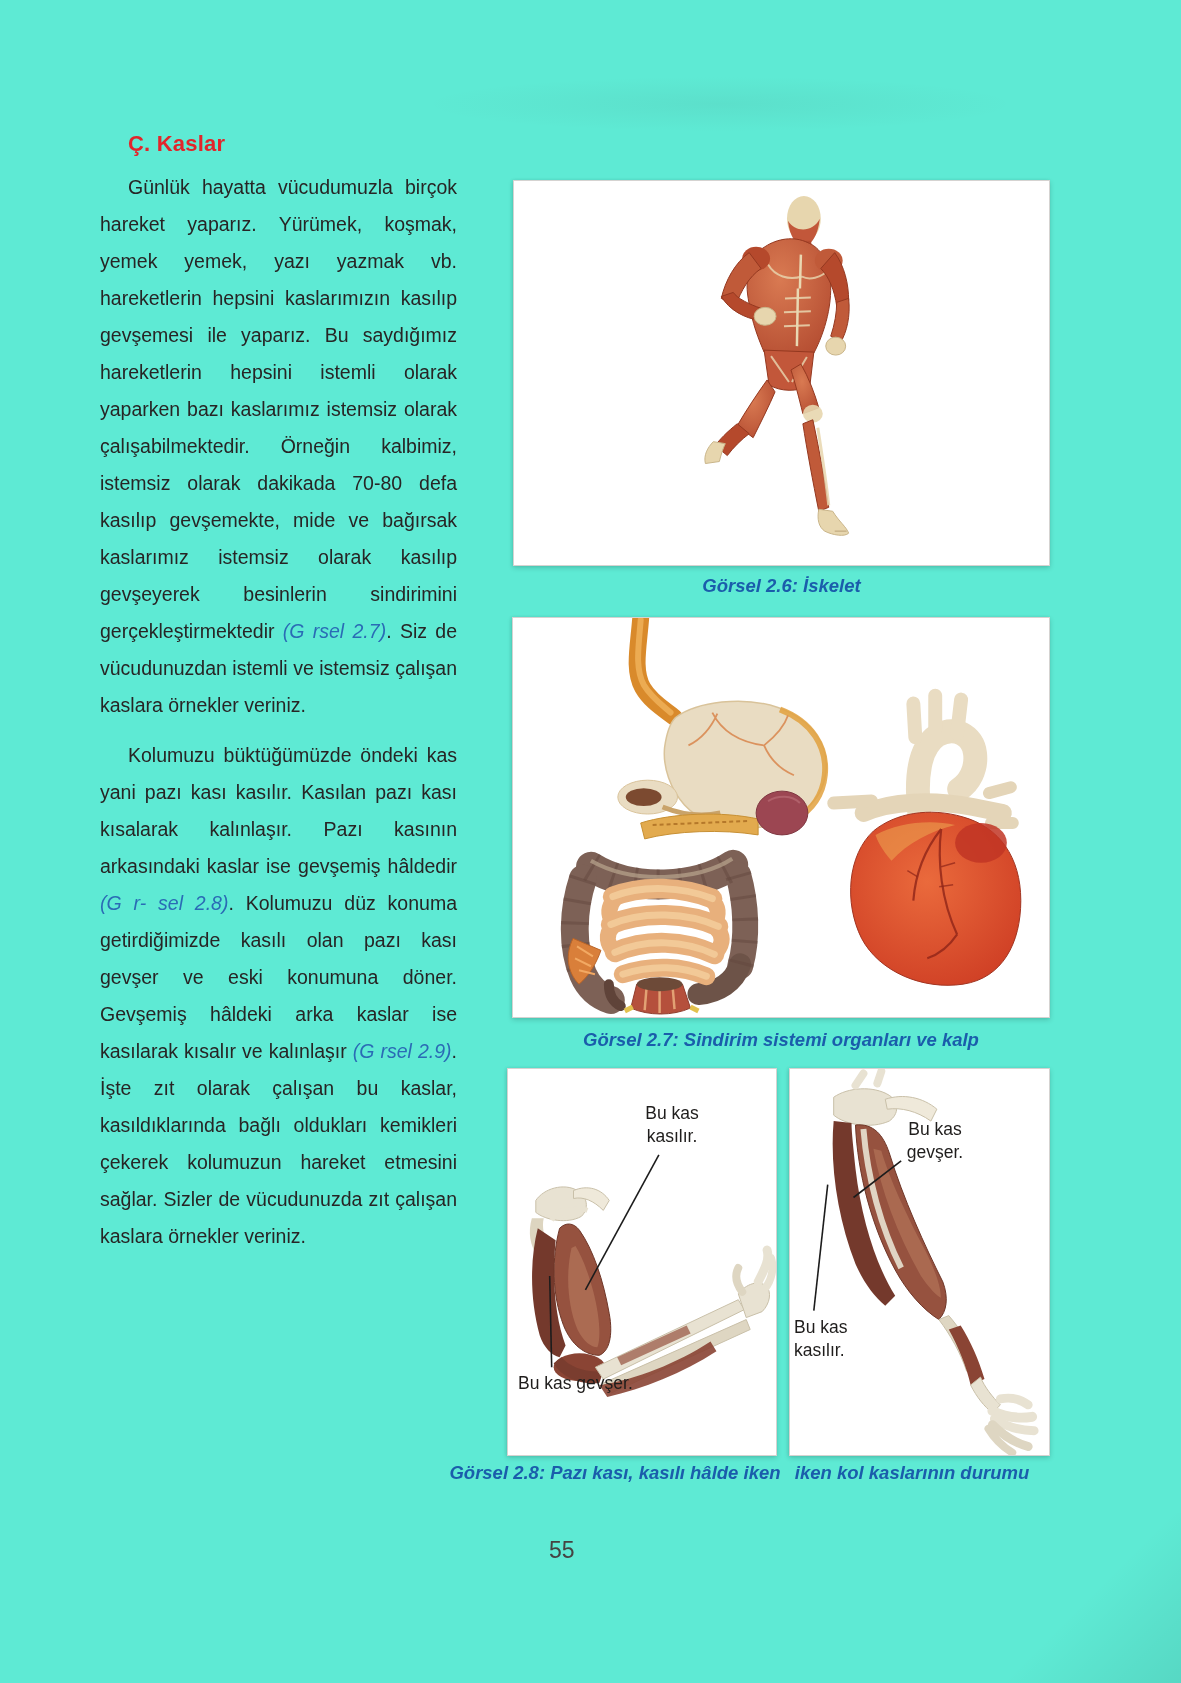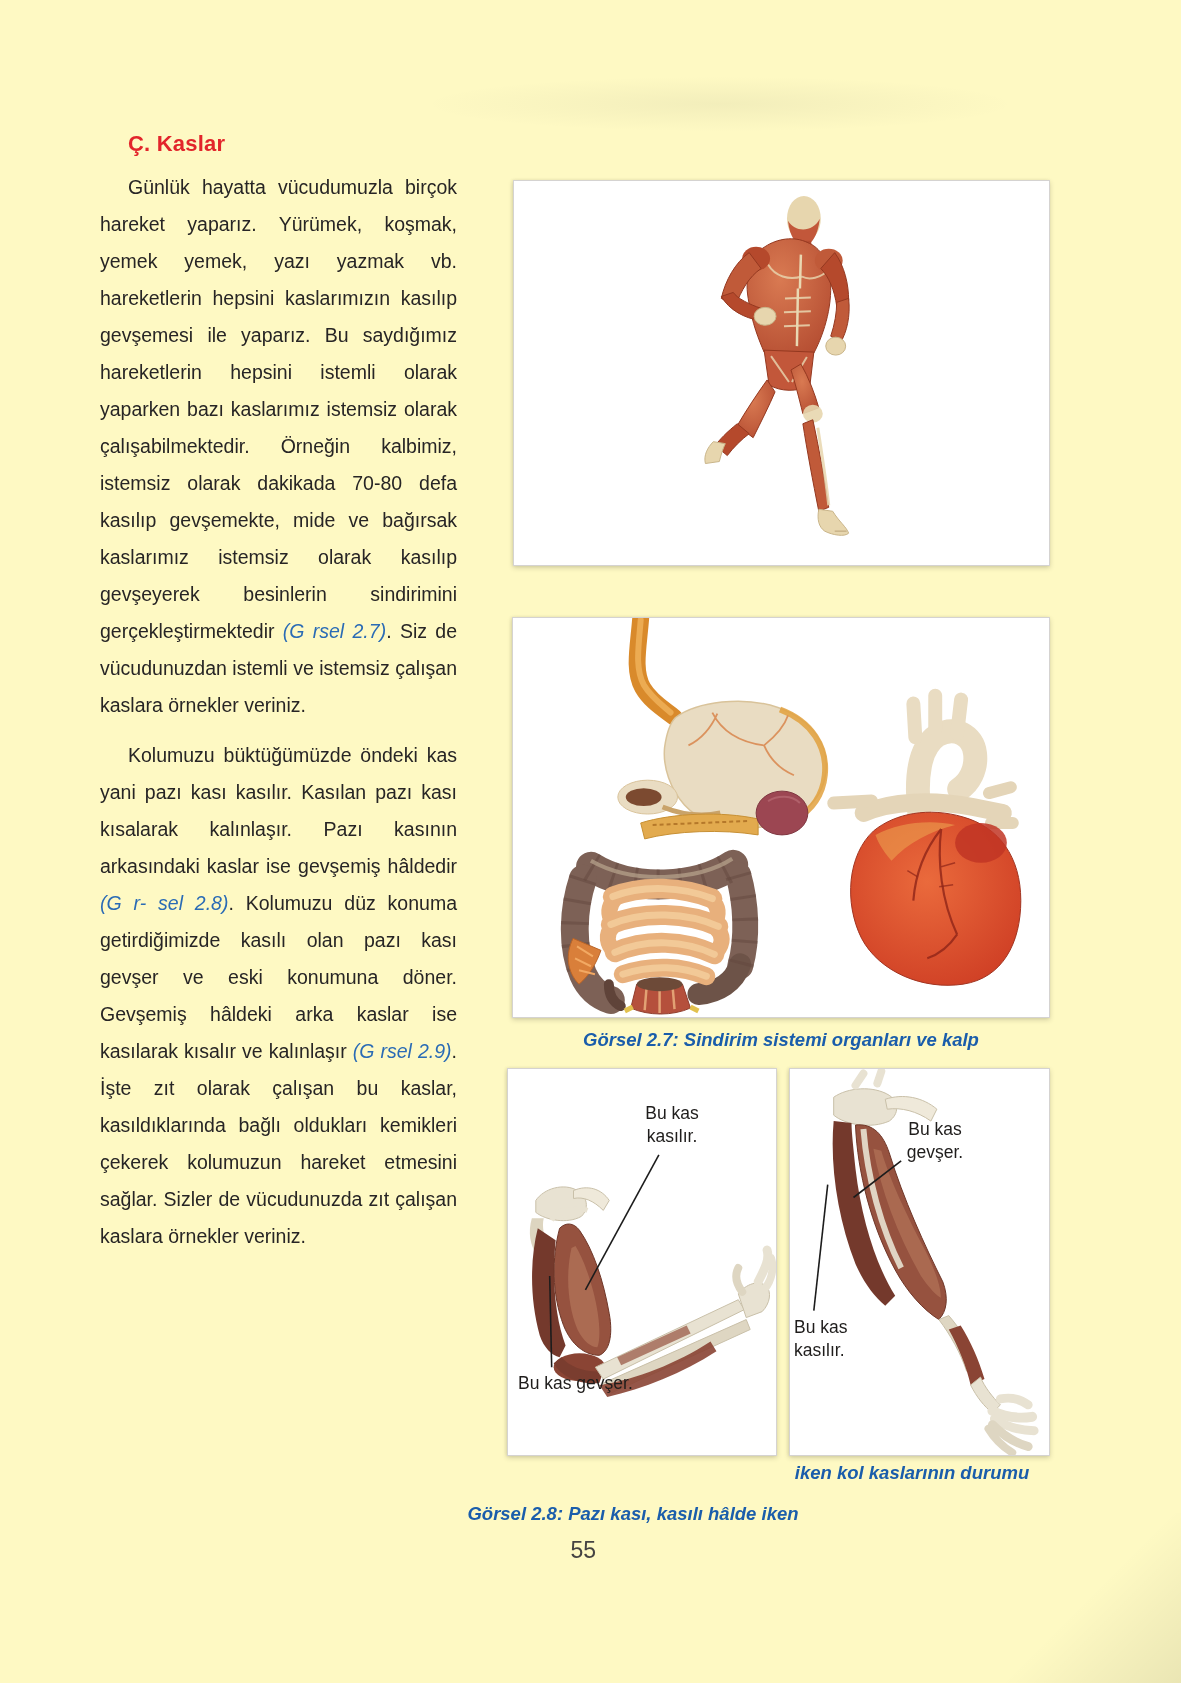--- a/index.html
+++ b/index.html
@@ -6,21 +6,21 @@
     --heading-red:#e2252b;
     --reference-blue:#2a6bb5;
     --caption-blue:#1a5dab;
     --text-dark:#272525;
   }
   *{margin:0;padding:0;box-sizing:border-box;}
   html,body{background:#ffffff;}
   .page{
     position:relative;
     width:1181px;height:1683px;
-    background:#fef9c3;
+    background:#5eead4;
     overflow:hidden;
     font-family:"Liberation Sans", sans-serif;
   }
   .scan-shade-top{
     position:absolute;left:420px;top:76px;width:600px;height:56px;
     background:radial-gradient(ellipse at center, rgba(60,60,60,0.06), rgba(60,60,60,0) 70%);
     pointer-events:none;
   }
   .scan-shade-corner{
     position:absolute;right:0;bottom:0;width:230px;height:170px;
@@ -58,35 +58,35 @@
   #fig29{left:789px;top:1068px;width:261px;height:388px;}
   .figcap{
     position:absolute;
     color:var(--caption-blue);
     font-style:italic;font-weight:bold;
     font-size:18.5px;line-height:26px;
     text-align:center;
   }
   #cap26{left:513px;top:573px;width:537px;}
   #cap27{left:512px;top:1027px;width:538px;}
-  #cap28{left:463px;top:1460px;width:340px;margin-top:41px;}
+  #cap28{left:445px;top:1460px;width:340px;}
   #cap29{left:757px;top:1460px;width:310px;}
   .figcap .capline{display:block;}
   .muscle-label{
     position:absolute;
     font-size:17.5px;line-height:22.5px;
     color:#1f1d1c;
   }
   #label-28-top{left:116px;top:33px;width:96px;text-align:center;}
   #label-28-bottom{left:10px;top:303px;width:150px;text-align:left;}
   #label-29-top{left:98px;top:49px;width:94px;text-align:center;}
   #label-29-bottom{left:4px;top:247px;width:80px;text-align:left;}
   .page-number{
-    position:absolute;left:536px;top:1537px;width:60px;
-    text-align:right;font-size:23px;color:#454342;
+    position:absolute;left:549px;top:1537px;width:60px;
+    text-align:left;font-size:23px;color:#454342;
   }
 </style>
 </head>
 <body>
 
 <div class="page">
 
   <div class="scan-shade-top"></div>
   <div class="scan-shade-corner"></div>
 
@@ -135,20 +135,21 @@
 
         <path d="M288,184 C296,198 302,214 306,228 L290,234 C286,218 282,202 278,190 Z" fill="url(#mg1)" stroke="#93371f" stroke-width="1"></path>
         <ellipse cx="300" cy="234" rx="10" ry="9" fill="#e7d6ae" opacity="0.9"></ellipse>
         <path d="M300,240 C306,268 312,300 316,328 L306,332 C300,302 294,270 290,244 Z" fill="#c05a39" stroke="#93371f" stroke-width="1"></path>
         <path d="M305,248 C310,280 314,308 316,326" stroke="#e7d6ae" stroke-width="3" fill="none" opacity="0.85"></path>
         <path d="M306,330 C304,340 306,348 312,352 C320,356 332,358 336,354 C334,348 326,342 320,332 Z" fill="#e7d6ae" stroke="#c9b489" stroke-width="1"></path>
         <path d="M322,352 L334,352" stroke="#c9b489" stroke-width="1.5"></path>
       </g>
     </svg>
   </div>
+  <div class="figcap" id="cap26">Görsel 2.6: İskelet</div>
 
   <div class="figbox" id="fig27">
     <svg viewBox="0 0 538 401" xmlns="http://www.w3.org/2000/svg">
       <defs>
         <radialGradient id="hg" cx="45%" cy="40%" r="75%">
           <stop offset="0%" stop-color="#ea6a3c"></stop>
             <stop offset="100%" stop-color="#cc3a22"></stop>
         </radialGradient>
       </defs>
       <g>

